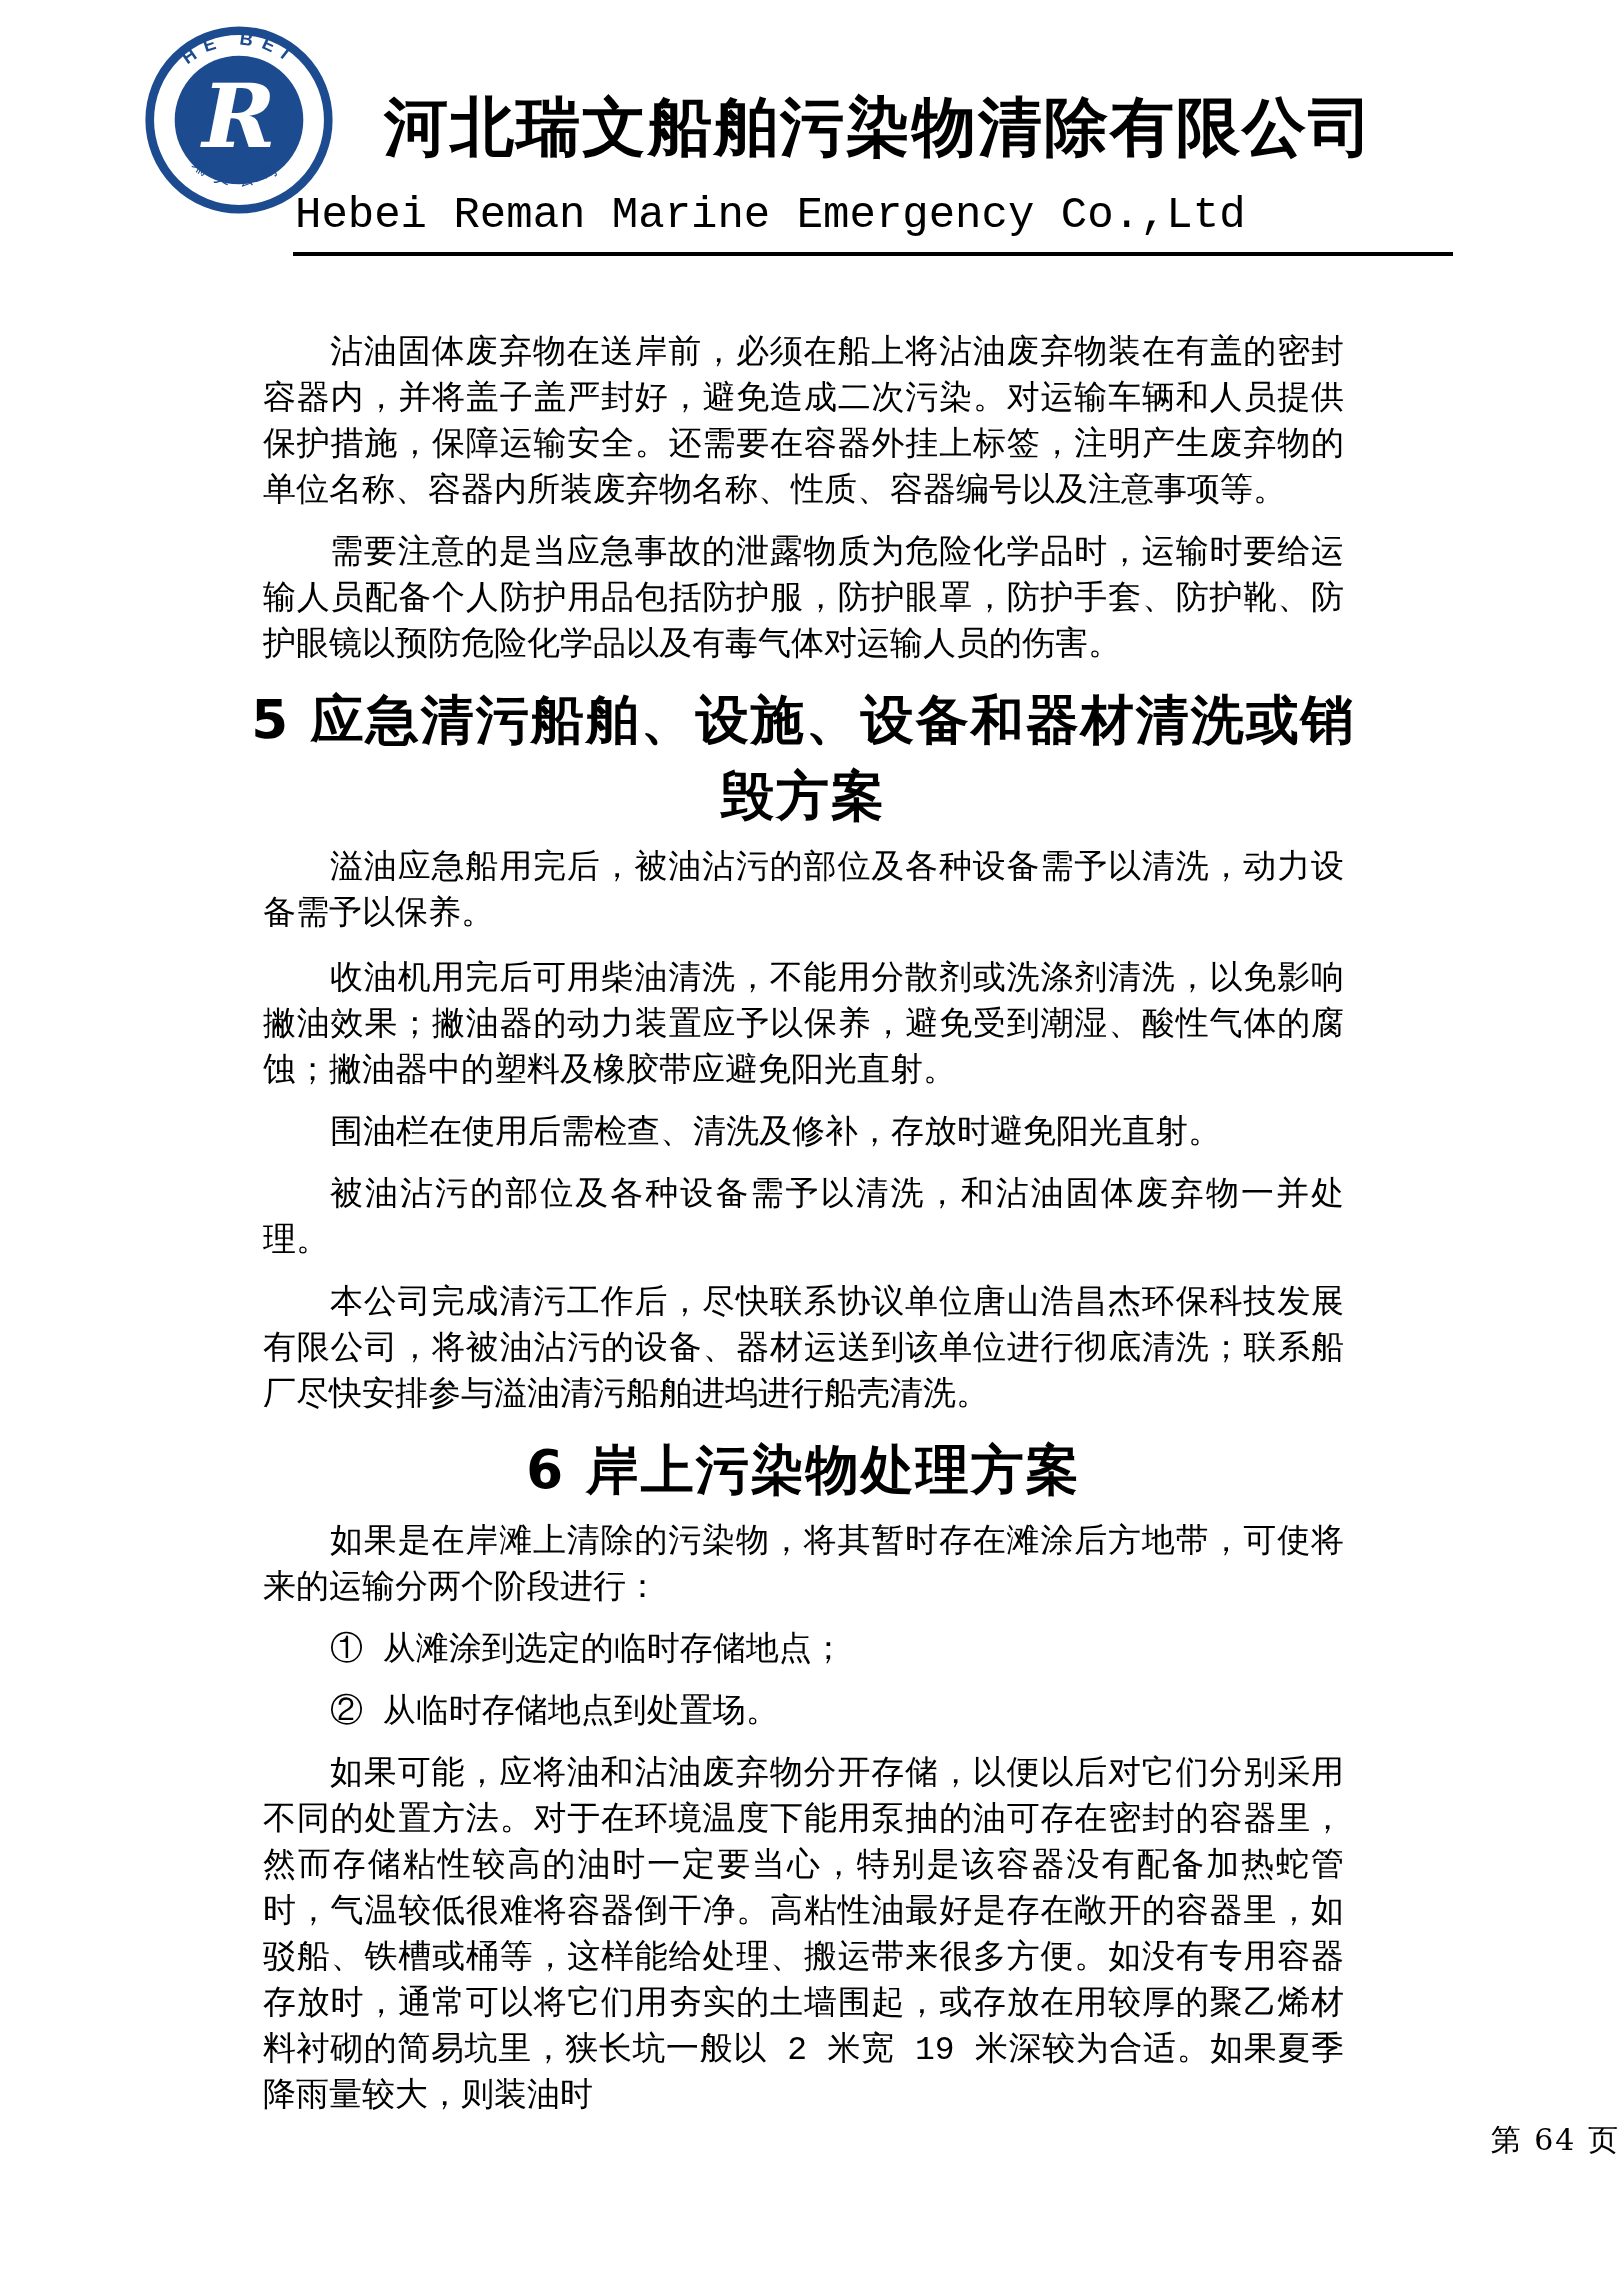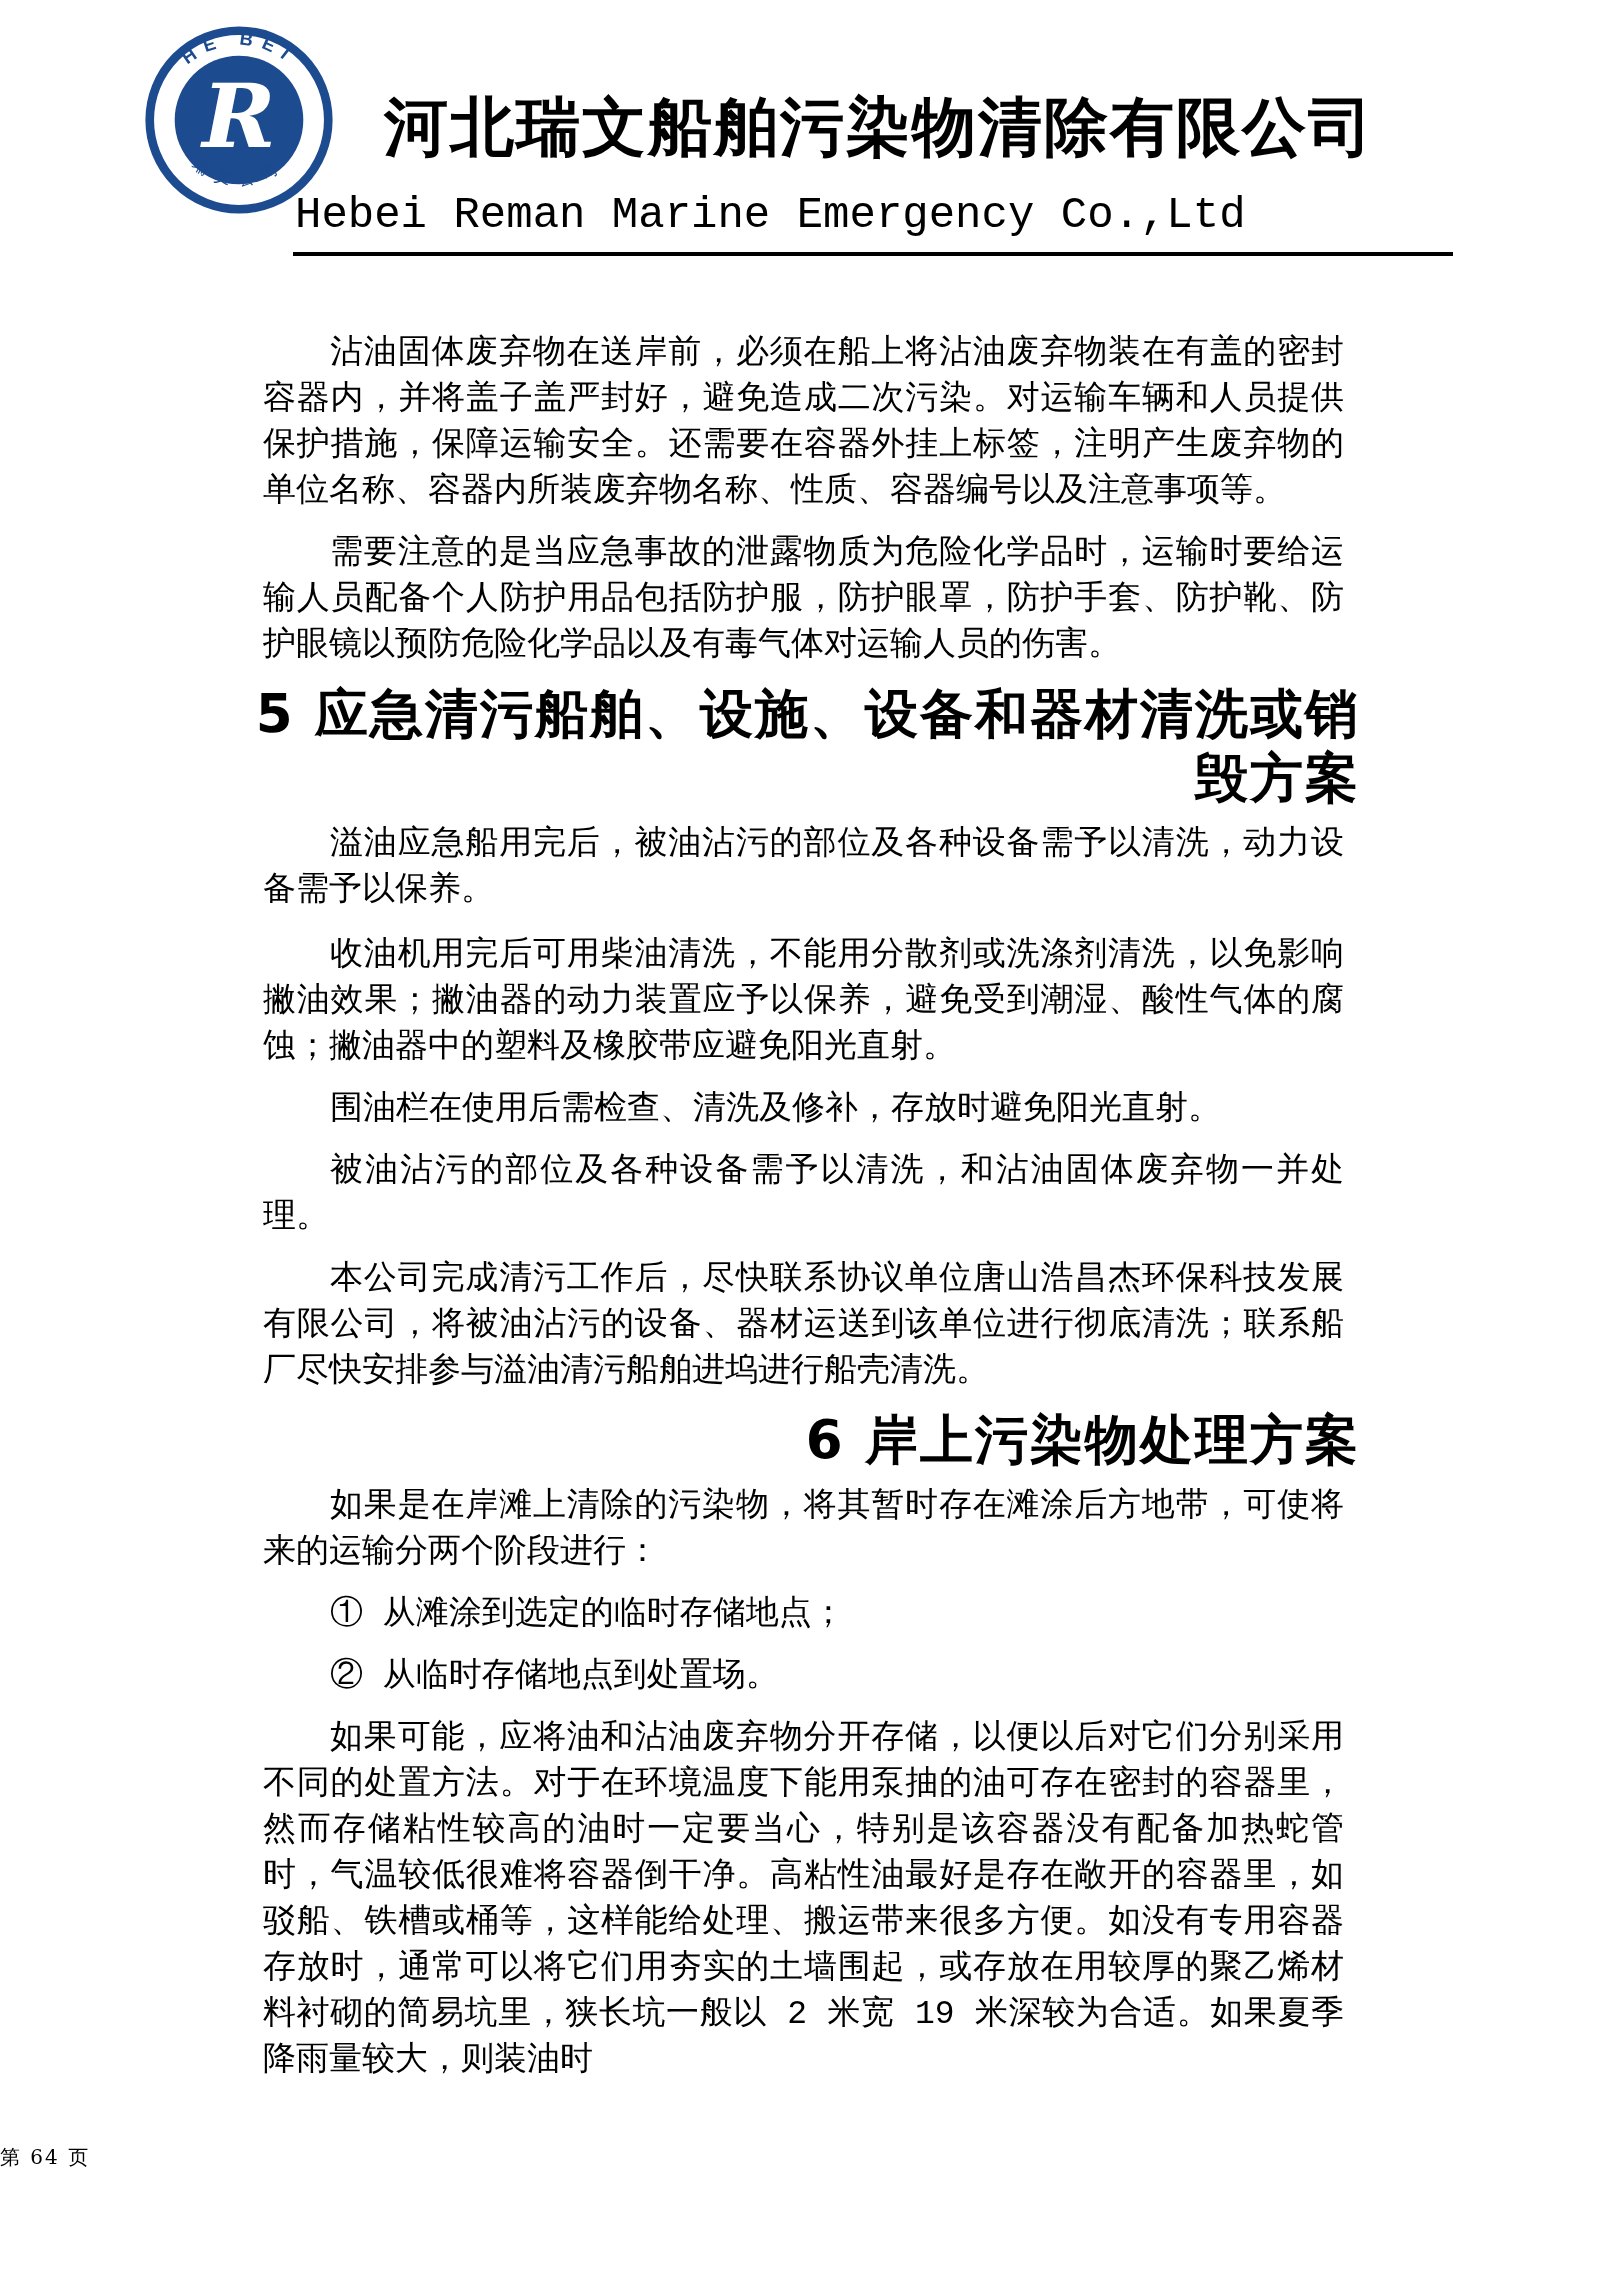--- a/index.html
+++ b/index.html
@@ -22,28 +22,28 @@
   .content{
     position:absolute;left:247px;top:312px;width:1113px;
     text-align:justify;
   }
   .content p{
     margin:16px;font-size:33px;line-height:46px;text-indent:67px;
   }
   .gap-s{margin-top:9.8px !important;}
   .gap-m{margin-top:11.8px !important;font-family:Liberation Mono, monospace;}
   .content h2{
-    margin:13.7px 0 0 0;font-size:53px;line-height:64px;font-weight:bold;
+    margin:13.7px 0 0 0;font-size:53px;line-height:76px;font-weight:bold;
     font-family:"DejaVu Sans","Liberation Sans",sans-serif;
-    letter-spacing:2px;text-align:right;text-indent:0;
+    letter-spacing:2px;text-align:center;text-indent:0;
   }
   
   .footer{
-    position:absolute;left:0;top:2120px;width:100%;text-align:left;
-    font-size:20px;letter-spacing:2px;margin-top:24px;
+    position:absolute;left:0;top:2120px;width:100%;text-align:right;
+    font-size:30px;letter-spacing:2px;
   }
 </style>
 </head>
 <body>
 
 <div class="page">
 
   <div>
     <svg class="logo" viewBox="0 0 100 100" aria-hidden="true">
       <defs>

